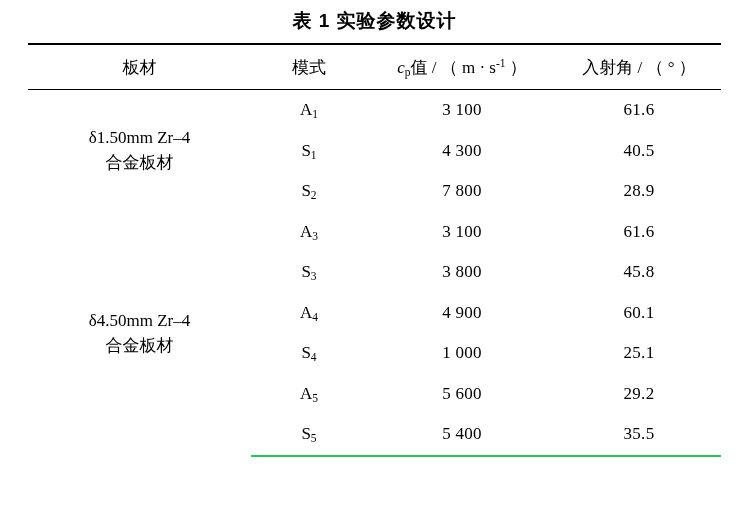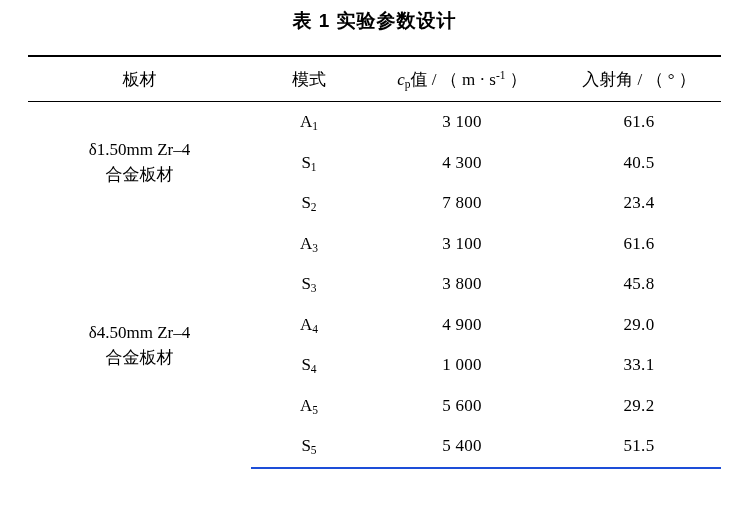--- a/index.html
+++ b/index.html
@@ -26,21 +26,21 @@
     font-family: "Liberation Sans", "DejaVu Sans", sans-serif;
     font-weight: bold;
     font-size: 19px;
     letter-spacing: 1px;
     padding-top: 8px;
     padding-bottom: 9px;
   }
   table.params {
     border-collapse: collapse;
     width: 693px;
-    margin: 12px auto;
+    margin: 0 auto;
     table-layout: fixed;
   }
   table.params th, table.params td {
     border: none;
     text-align: center;
     vertical-align: middle;
     font-size: 17px;
     font-weight: normal;
     padding: 0;
   }
@@ -49,21 +49,21 @@
     font-size: 17.5px;
   }
   thead tr.head-row th {
     border-top: 2px solid #000;
     border-bottom: 1.6px solid #000;
   }
   tbody td {
     height: 40.5px;
   }
   tbody tr:last-child td {
-    border-bottom: 2px solid #1d4ed8;
+    border-bottom: 2px solid #22c55e;
   }
   .col-mat  { width: 223px; }
   .col-mode { width: 116px; }
   .col-cp   { width: 190px; }
   .col-ang  { width: 164px; }
 
   .matcell {
     line-height: 1.45;
     font-size: 17px;
   }
@@ -116,53 +116,53 @@
         <td class="num">61.6</td>
       </tr>
       <tr>
         <td><span>S</span><sub>1</sub></td>
         <td class="num">4 300</td>
         <td class="num">40.5</td>
       </tr>
       <tr>
         <td><span>S</span><sub>2</sub></td>
         <td class="num">7 800</td>
-        <td class="num">23.4</td>
+        <td class="num">28.9</td>
       </tr>
 
       <tr>
         <td class="matcell" rowspan="6">
           <span>δ4.50mm Zr–4</span>
           <span class="l2">合金板材</span>
         </td>
         <td><span>A</span><sub>3</sub></td>
         <td class="num">3 100</td>
         <td class="num">61.6</td>
       </tr>
       <tr>
         <td><span>S</span><sub>3</sub></td>
         <td class="num">3 800</td>
         <td class="num">45.8</td>
       </tr>
       <tr>
         <td><span>A</span><sub>4</sub></td>
         <td class="num">4 900</td>
-        <td class="num">29.0</td>
+        <td class="num">60.1</td>
       </tr>
       <tr>
         <td><span>S</span><sub>4</sub></td>
         <td class="num">1 000</td>
-        <td class="num">33.1</td>
+        <td class="num">25.1</td>
       </tr>
       <tr>
         <td><span>A</span><sub>5</sub></td>
         <td class="num">5 600</td>
         <td class="num">29.2</td>
       </tr>
       <tr>
         <td><span>S</span><sub>5</sub></td>
         <td class="num">5 400</td>
-        <td class="num">51.5</td>
+        <td class="num">35.5</td>
       </tr>
 
     </tbody>
   </table>
 </div>
 
 </body></html>

